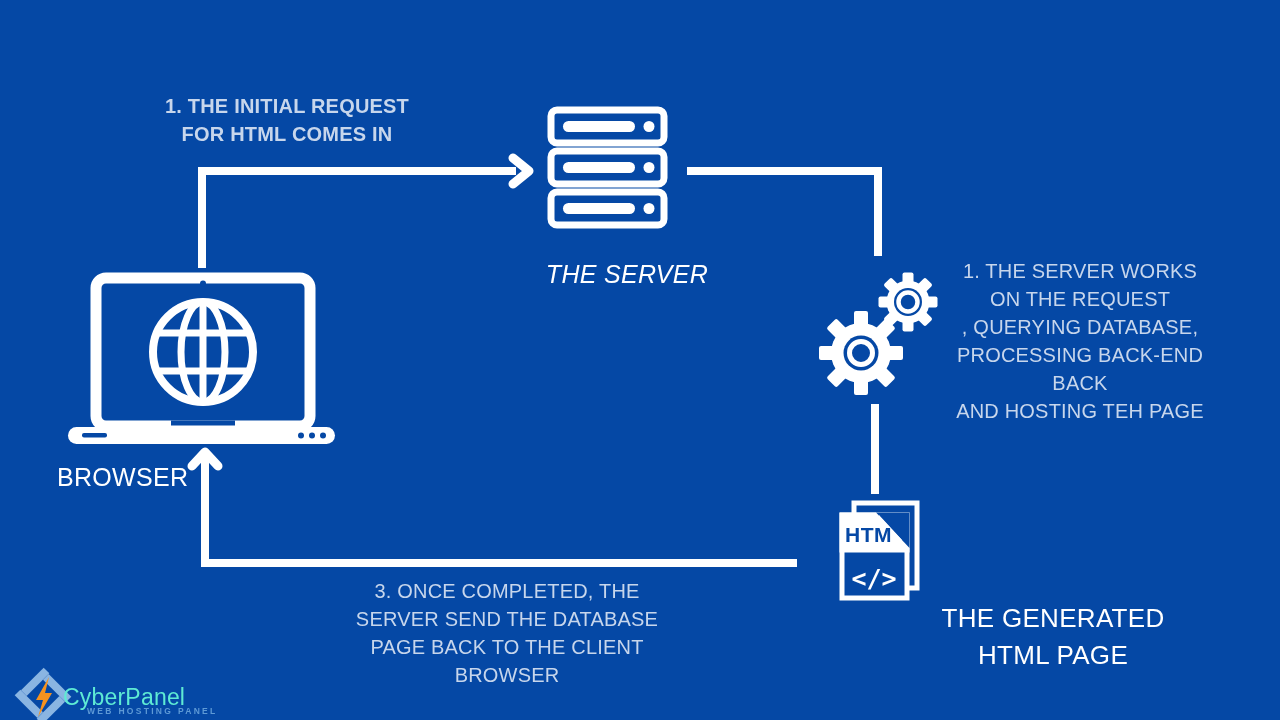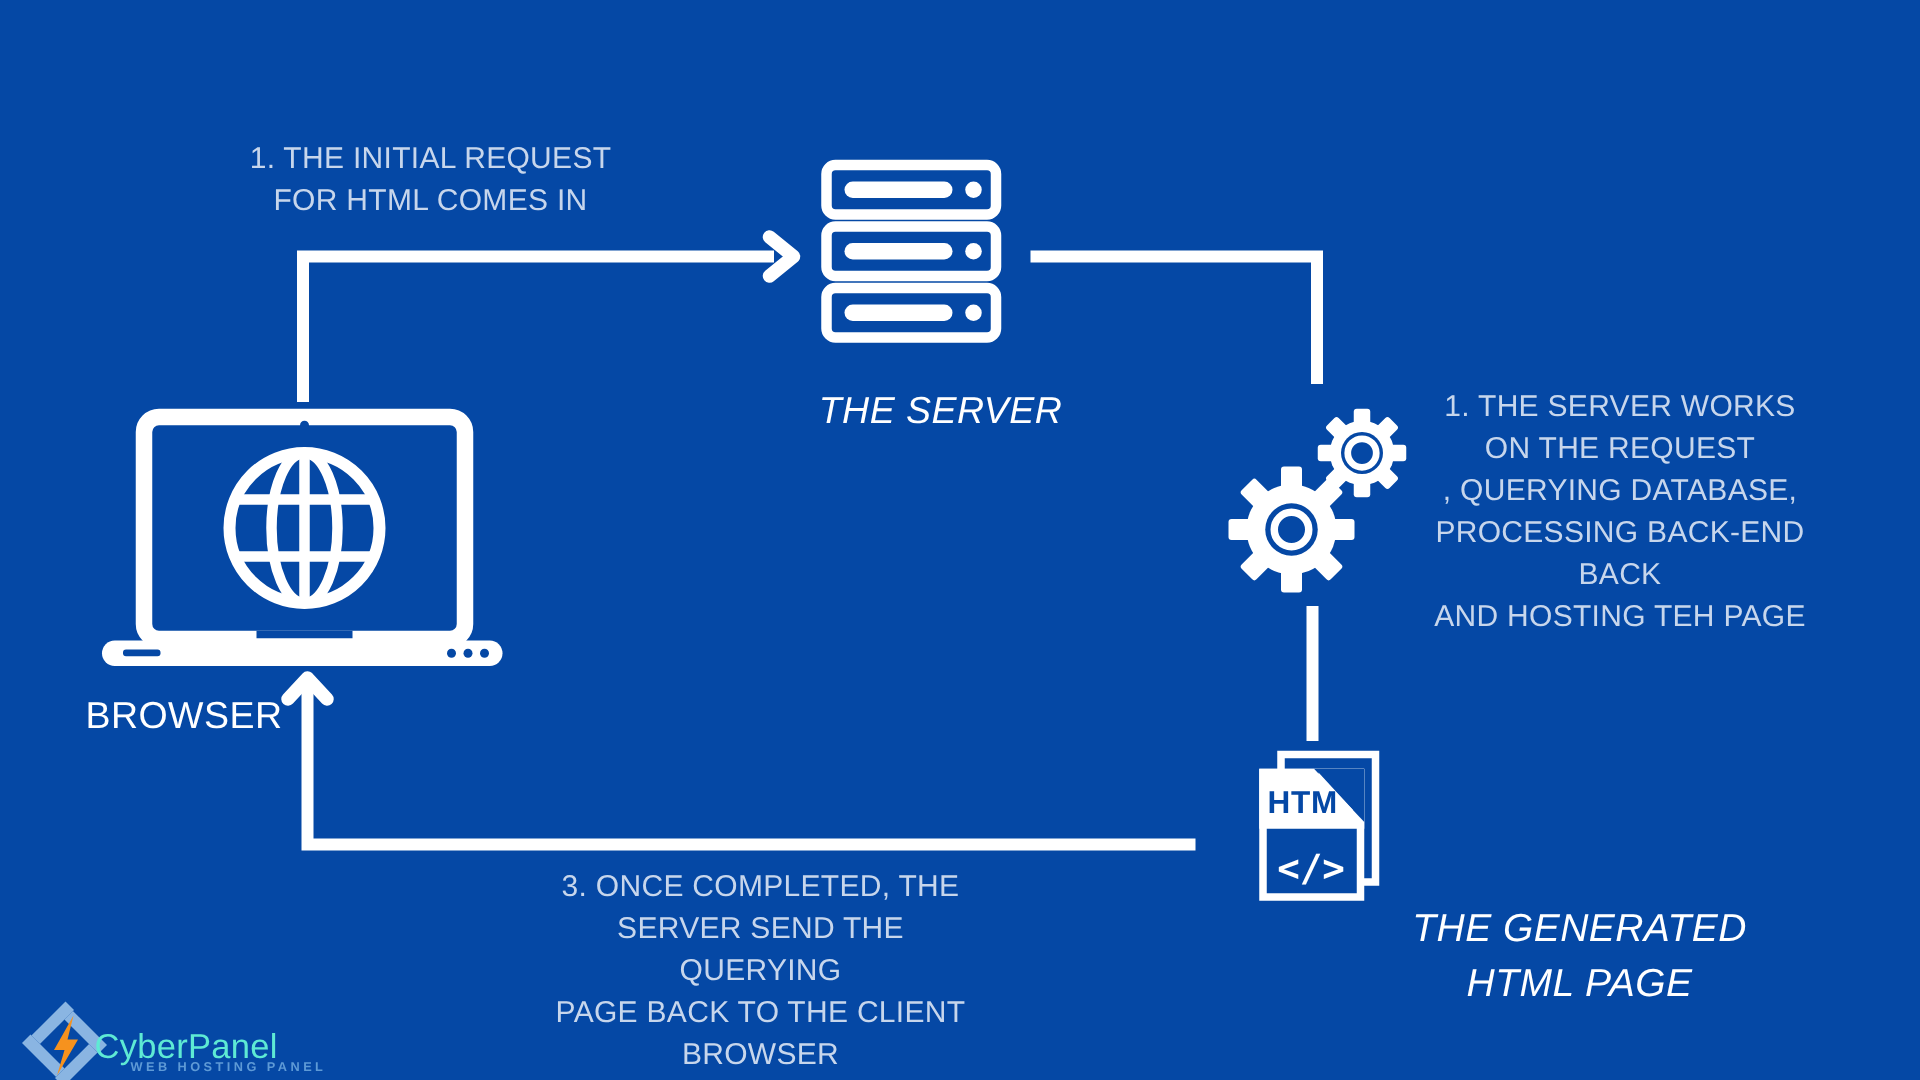--- a/index.html
+++ b/index.html
@@ -122,45 +122,45 @@
       <g stroke="#8ab5e2" stroke-width="8">
         <line x1="23.8" y1="693.2" x2="46.5" y2="670.5"></line>
         <line x1="45.8" y1="676.8" x2="68.5" y2="699.5"></line>
         <line x1="62.2" y1="698.8" x2="39.5" y2="721.5"></line>
         <line x1="40.2" y1="715.2" x2="17.5" y2="692.5"></line>
       </g>
       <polygon points="49,677 36,700 43,700 38,717 52,693 45,693" fill="#f6921e"></polygon>
     </g>
   </svg>
 
-  <div class="txt step" style="left:142px;top:92px;width:290px;">
+  <div class="txt step" style="left:142px;top:92px;width:290px;font-weight:bold;">
     <div>1. THE INITIAL REQUEST</div>
     <div>FOR HTML COMES IN</div>
   </div>
 
   <div class="txt label center" style="left:527px;top:260px;width:200px;font-style:italic;">THE SERVER</div>
 
   <div class="txt step" style="left:928px;top:257px;width:304px;">
     <div>1. THE SERVER WORKS</div>
     <div>ON THE REQUEST</div>
     <div>, QUERYING DATABASE,</div>
     <div>PROCESSING BACK-END BACK</div>
     <div>AND HOSTING TEH PAGE</div>
   </div>
 
   <div class="txt label" style="left:57px;top:463px;">BROWSER</div>
 
   <div class="txt step" style="left:355px;top:577px;width:304px;">
     <div>3. ONCE COMPLETED, THE</div>
-    <div>SERVER SEND THE QUERYING</div>
+    <div>SERVER SEND THE DATABASE</div>
     <div>PAGE BACK TO THE CLIENT</div>
     <div>BROWSER</div>
   </div>
 
-  <div class="txt label center" style="left:923px;top:600px;width:260px;font-size:26px;line-height:37px;font-style:italic;">
+  <div class="txt label center" style="left:923px;top:600px;width:260px;font-size:26px;line-height:37px;">
     <div>THE GENERATED</div>
     <div>HTML PAGE</div>
   </div>
 
   <div class="txt logo-name" style="left:63px;top:684px;">CyberPanel</div>
   <div class="txt logo-tag" style="left:87px;top:706px;">WEB HOSTING PANEL</div>
 
 </div>
 
 </body></html>

